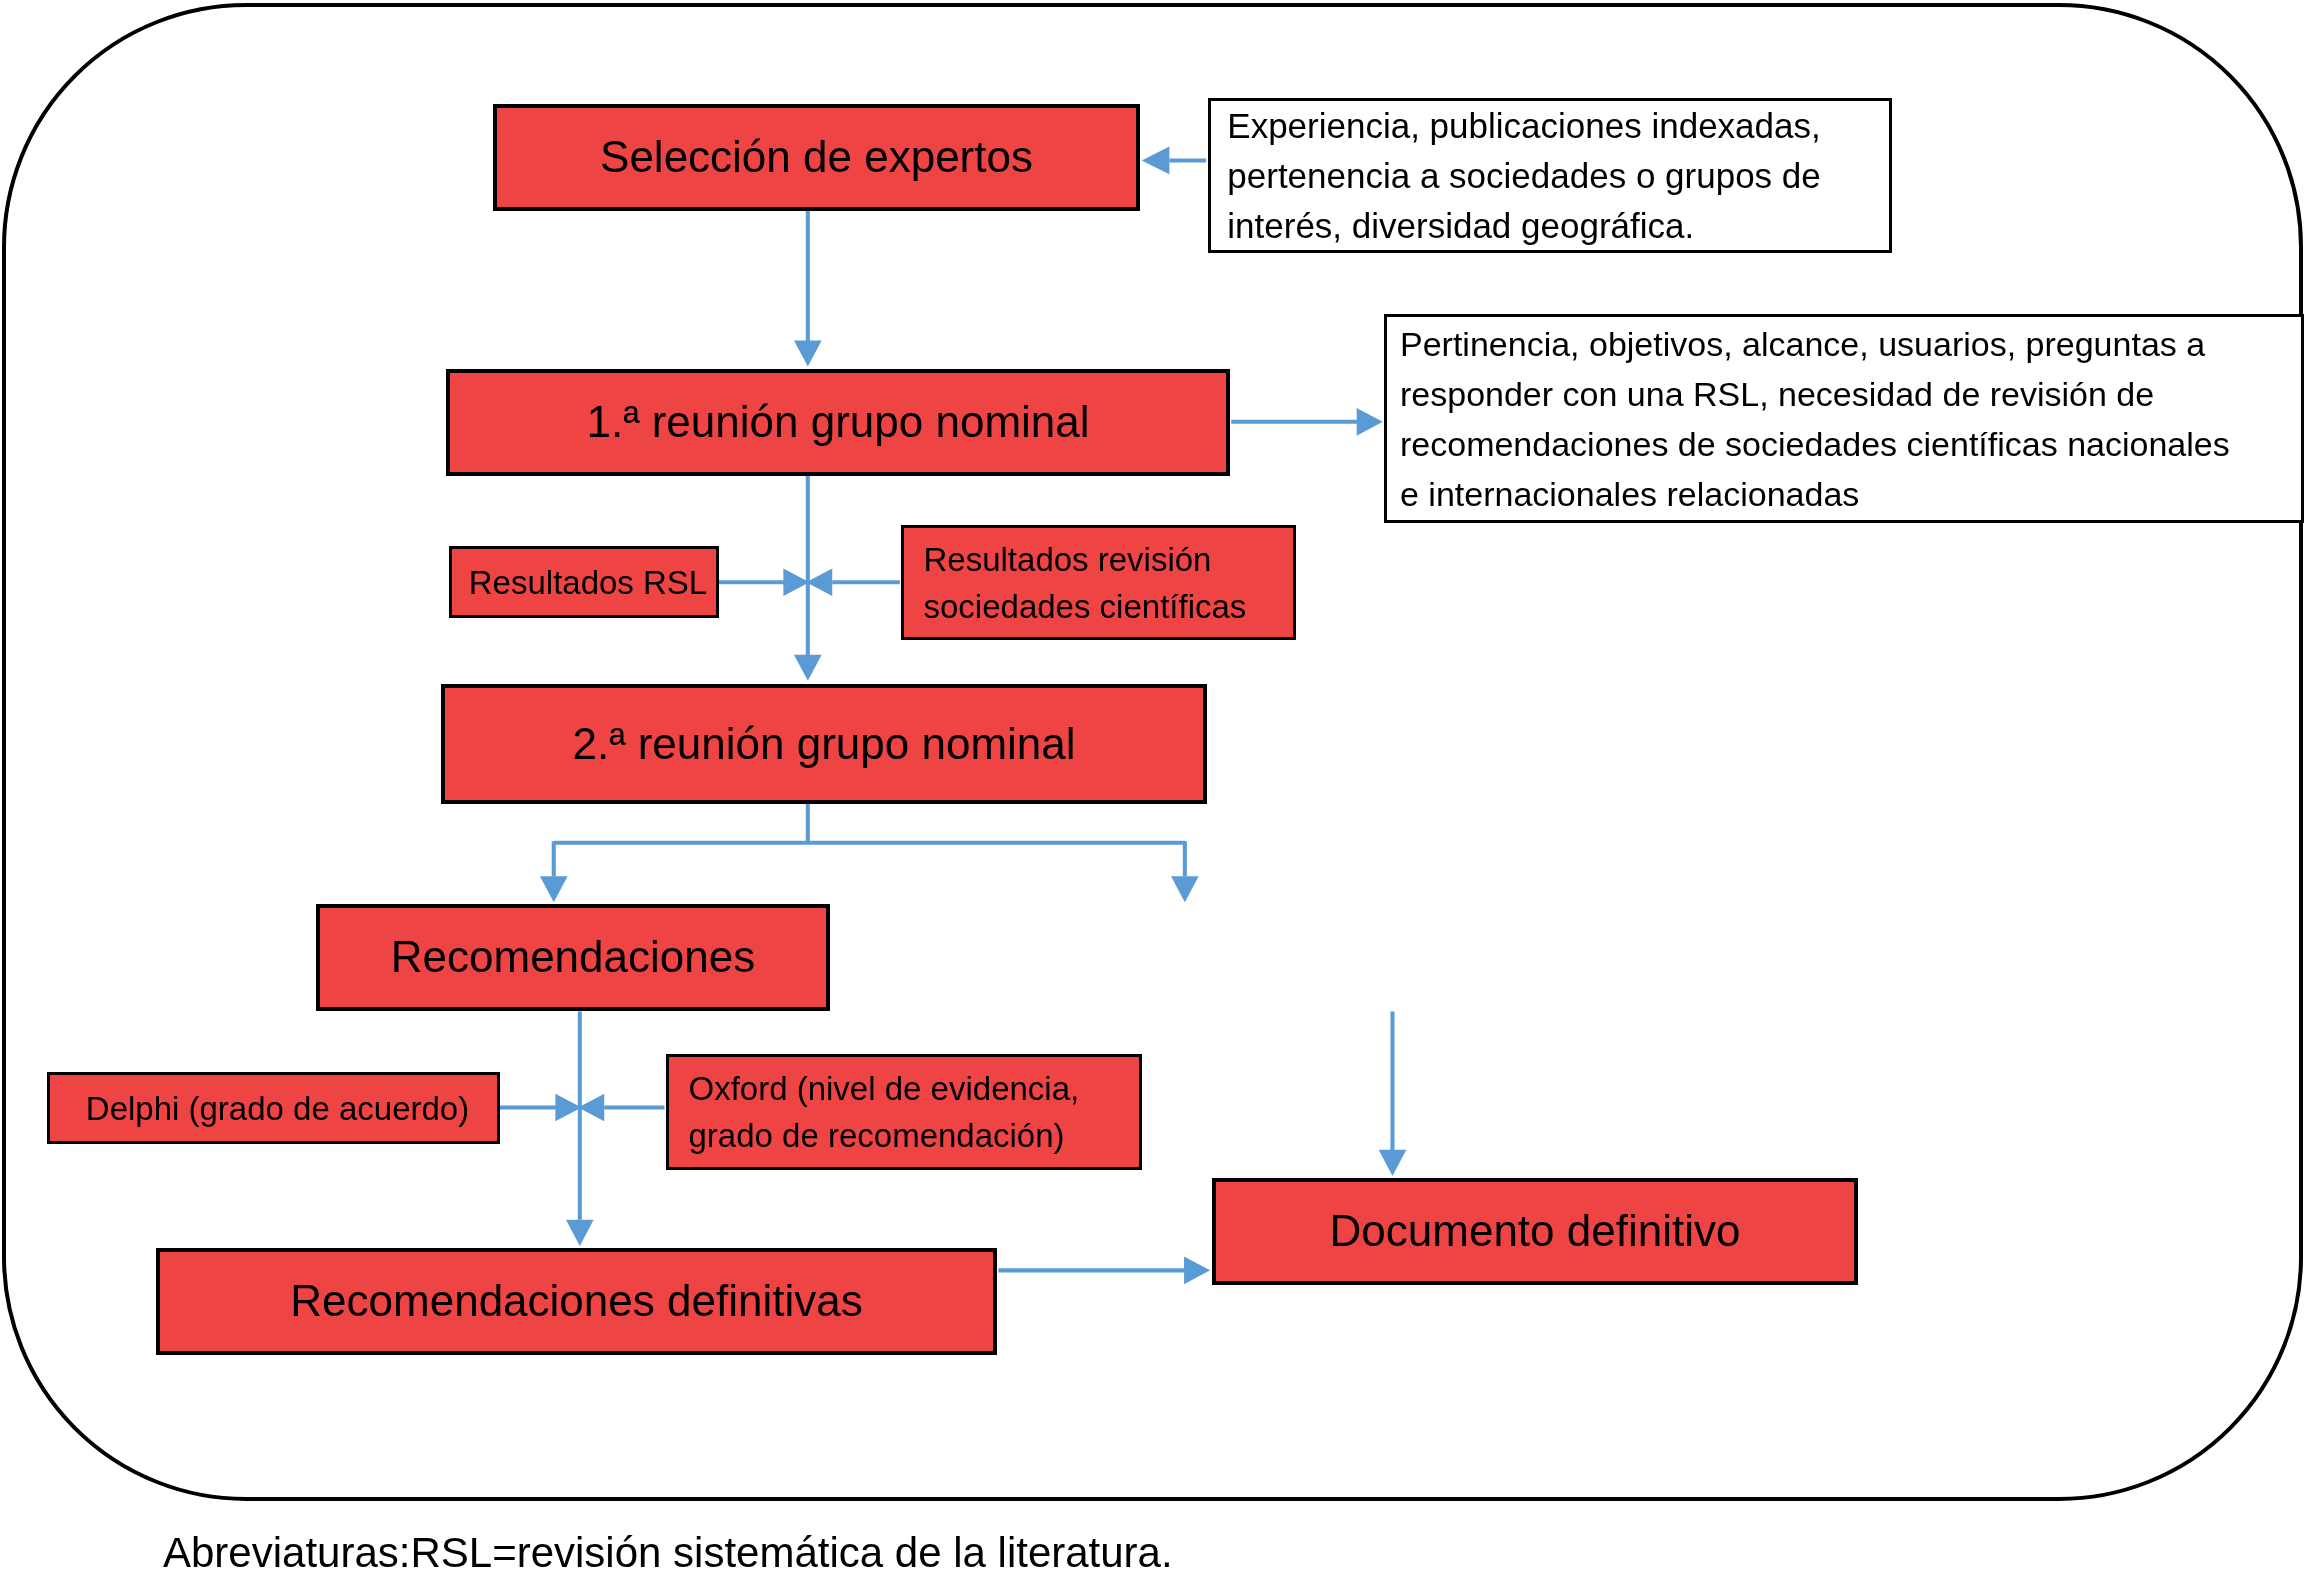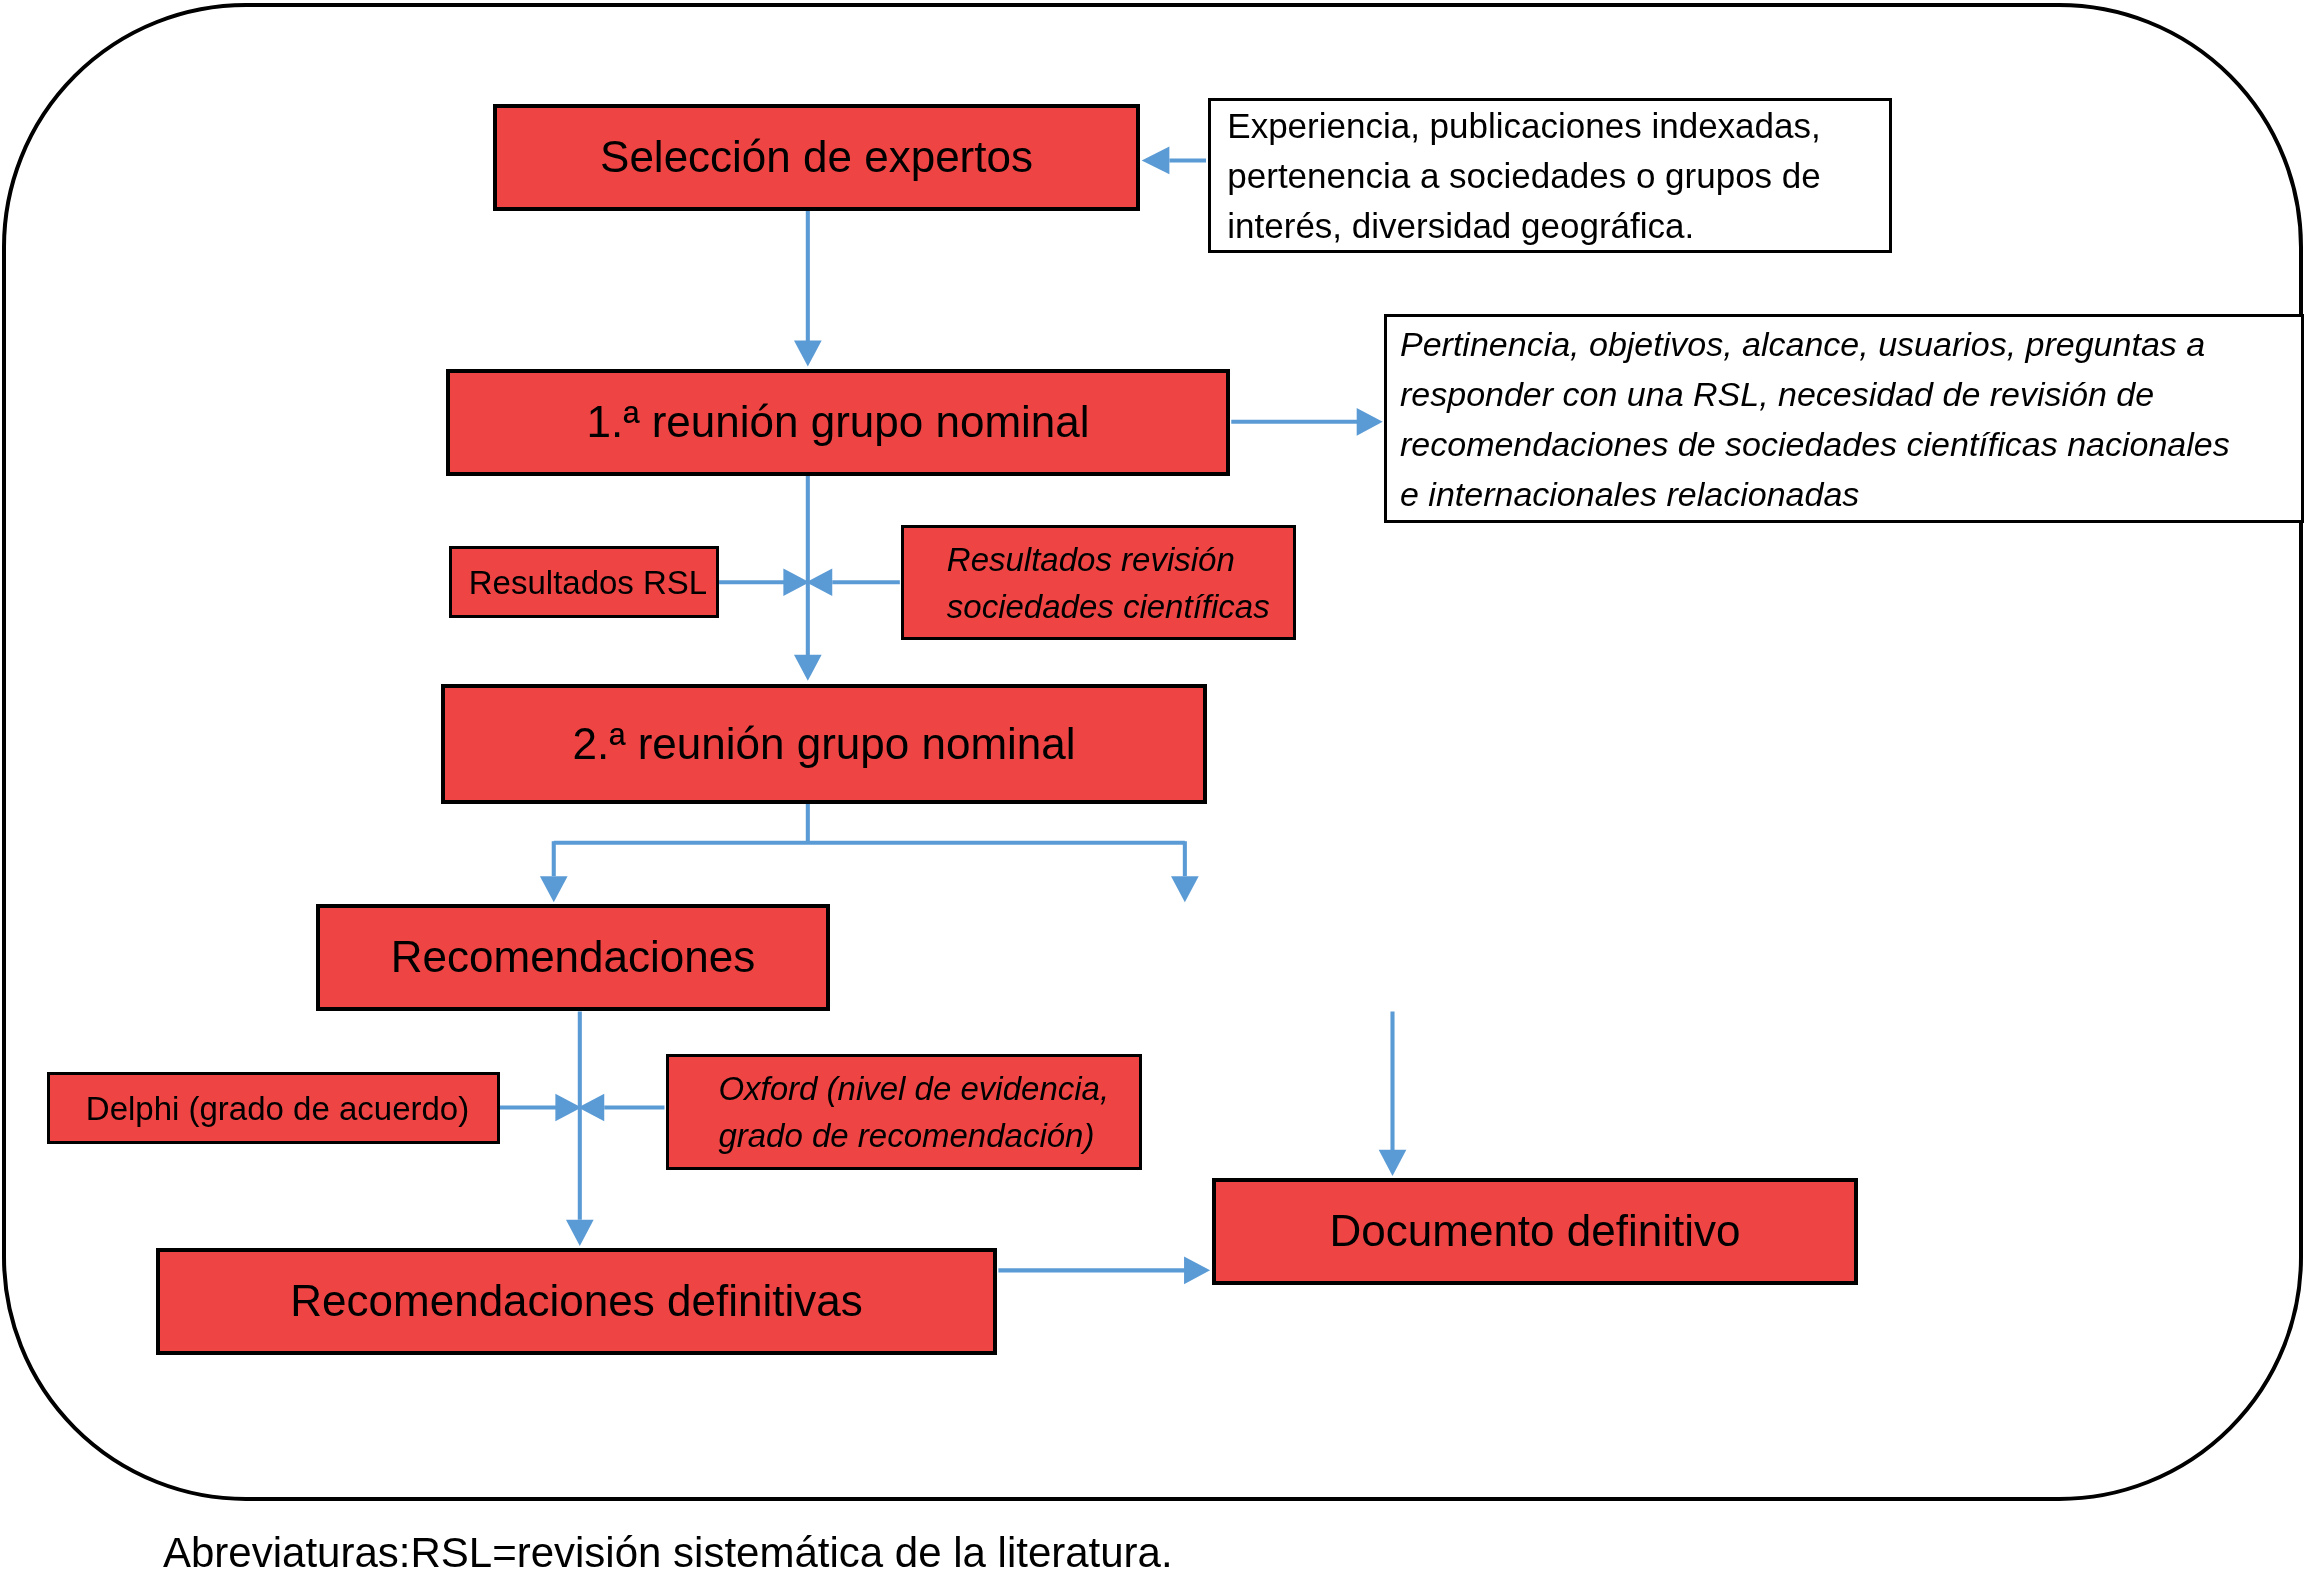--- a/index.html
+++ b/index.html
@@ -37,25 +37,25 @@
   .note{
     position:absolute;
     box-sizing:border-box;
     border:3.3px solid var(--border);
     background:#fff;
     display:flex;align-items:center;
     text-align:left;
     white-space:pre-line;
     z-index:2;
   }
-  .note.big{font-size:34px;line-height:50px;padding:4.9px 13px;font-style:italic;}
+  .note.big{font-size:34px;line-height:50px;padding:4.9px 13px;}
   .note.med{font-size:35px;line-height:50px;padding:4.9px 16.3px;}
   .annot{font-size:33px;line-height:47px;padding-left:8px;}
   .annot.center{justify-content:center;text-align:center;}
-  .annot.left{justify-content:center;padding-left:19.5px;text-align:left;white-space:pre-line;font-style:italic;}
+  .annot.left{justify-content:flex-start;padding-left:19.5px;text-align:left;white-space:pre-line;}
   #connector-layer{position:absolute;left:0;top:0;z-index:1;}
   #connector-layer line{stroke:var(--arrow);stroke-width:5;}
   #connector-layer polygon{fill:var(--arrow);stroke:none;}
   #caption{
     position:absolute;left:163px;top:1529px;
     font-size:42px;
     z-index:2;
   }
 </style>
 </head>

